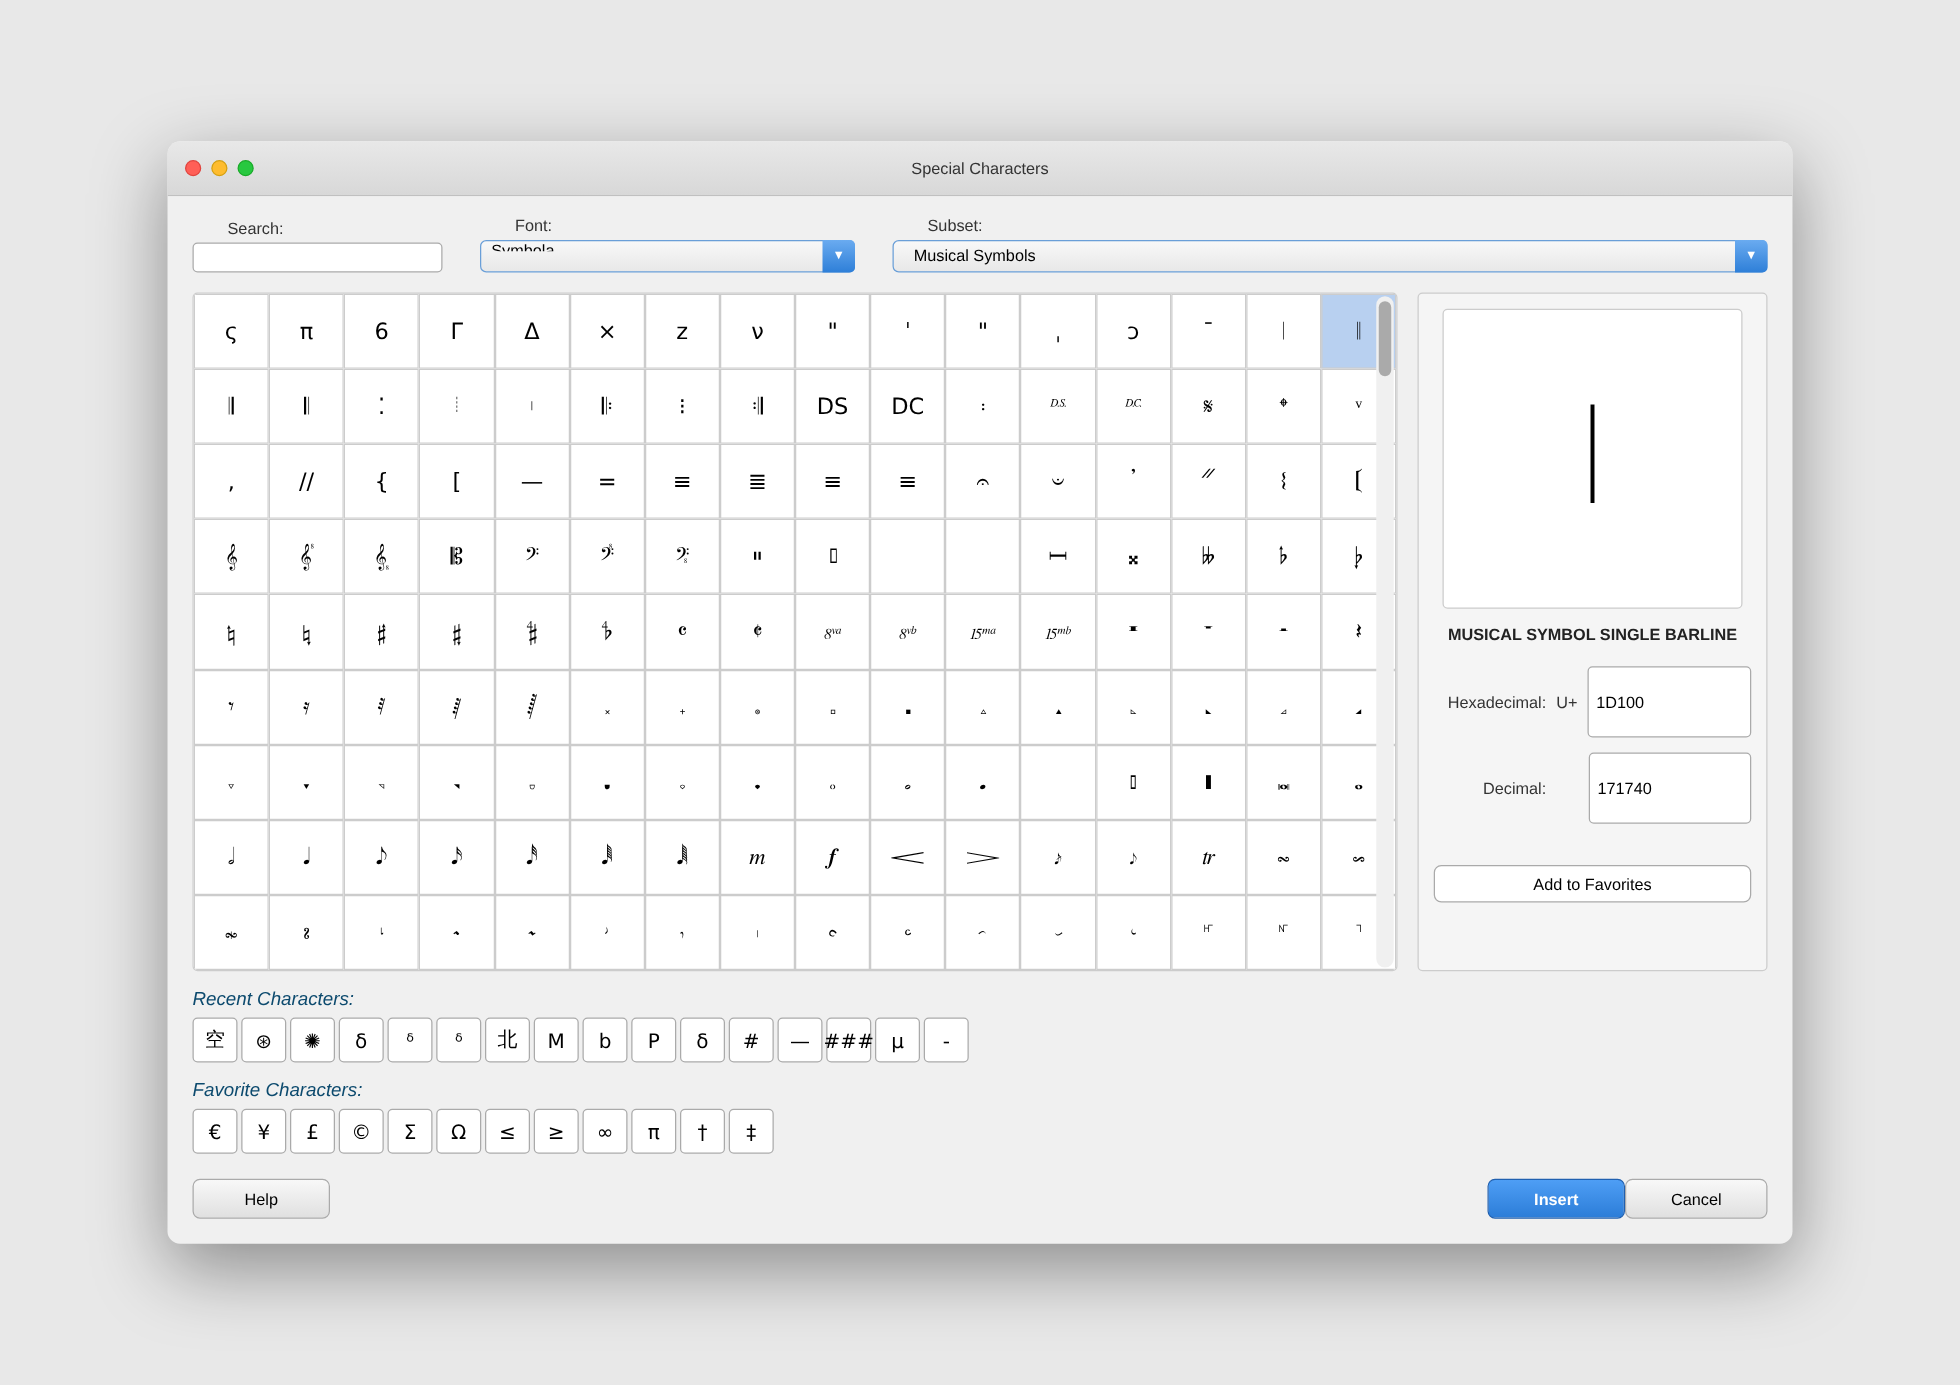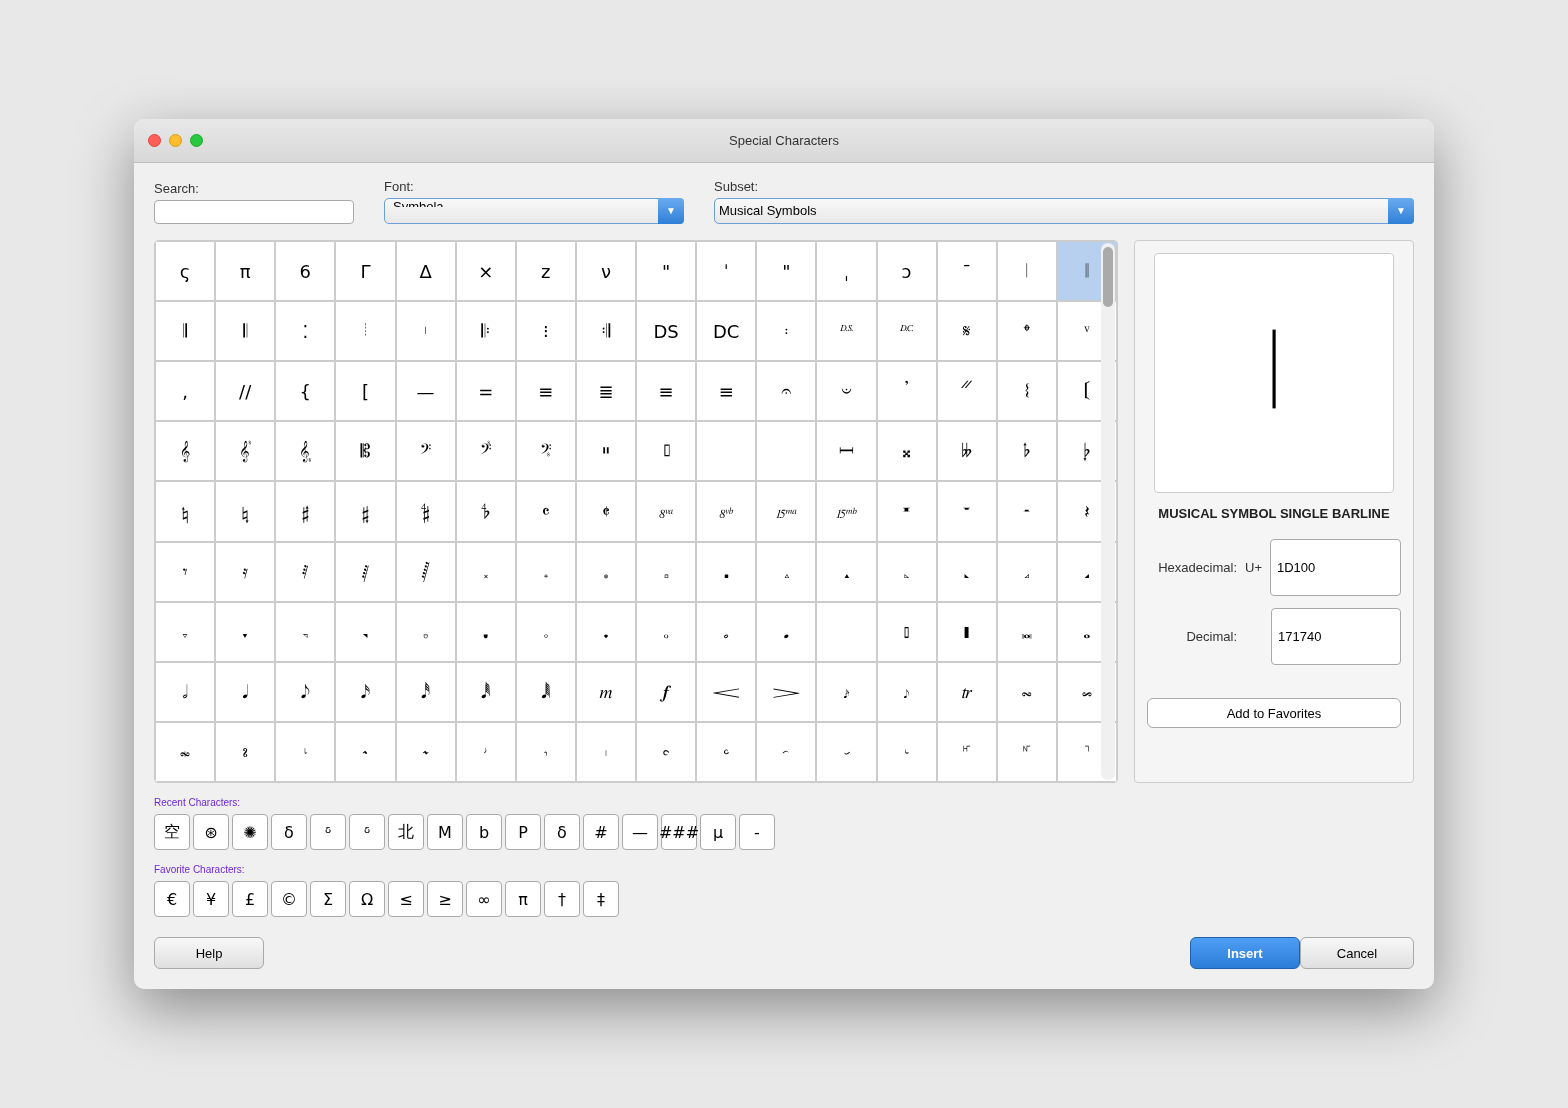--- a/index.html
+++ b/index.html
@@ -43,21 +43,21 @@
     .tl-max { background: #28c840; border: 1px solid #1aab29; }
     .title { font-size: 13px; color: #333; font-weight: 500; }
     .content { padding: 16px 20px 20px; }
     .top-bar {
       display: flex;
       align-items: flex-end;
       gap: 30px;
       margin-bottom: 16px;
     }
     .field-group { display: flex; flex-direction: column; gap: 4px; }
-    .field-label { font-size: 13px; color: #333; }
+    .field-label { font-size: 13px; color: #333; margin-left: 28px; }
     .search-input {
       width: 200px;
       height: 24px;
       border: 1px solid #aaa;
       border-radius: 4px;
       background: white;
       padding: 0 6px;
       font-size: 12px;
       outline: none;
     }
@@ -96,21 +96,21 @@
     .subset-select-wrap {
       position: relative;
       flex: 1;
     }
     .subset-select {
       width: 100%;
       height: 26px;
       border: 1.5px solid #6a9fd8;
       border-radius: 5px;
       background: linear-gradient(to bottom, #f8f8f8, #e8e8e8);
-      padding: 0 28px 0 4px;
+      padding: 0 28px 0 16px;
       font-size: 13px;
       appearance: none;
       -webkit-appearance: none;
       outline: none;
       cursor: pointer;
     }
     .main-area {
       display: flex;
       gap: 16px;
     }
@@ -227,23 +227,24 @@
       border: 1px solid #aaa;
       border-radius: 6px;
       font-size: 13px;
       cursor: pointer;
       margin-top: 17px;
     }
     .bottom-section {
       margin-top: 14px;
     }
     .section-label {
-      font-size: 10px;
-      color: #6d28d9;
+      font-size: 15px;
+      color: #0c4a6e;
       margin-bottom: 6px;
+      font-style: italic;
     }
     .recent-chars {
       display: flex;
       flex-wrap: wrap;
       gap: 3px;
     }
     .recent-char {
       width: 36px;
       height: 36px;
       border: 1px solid #aaa;

